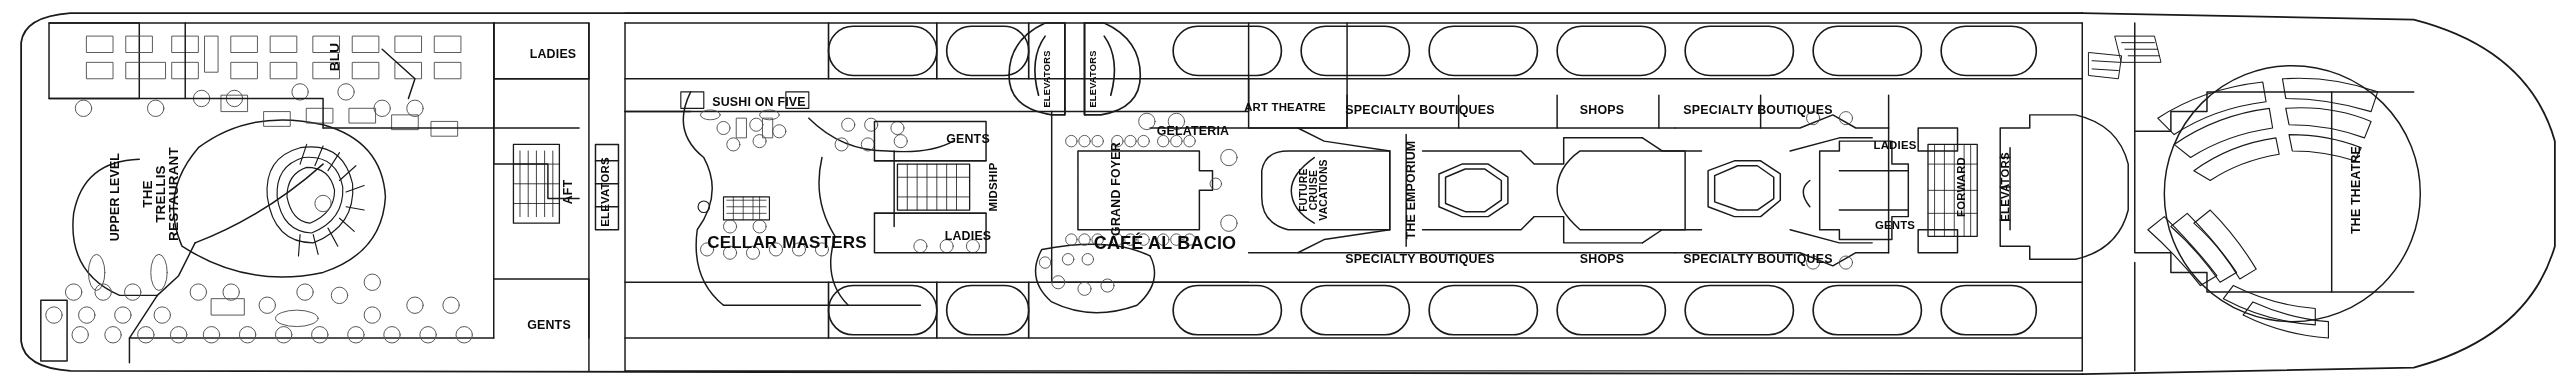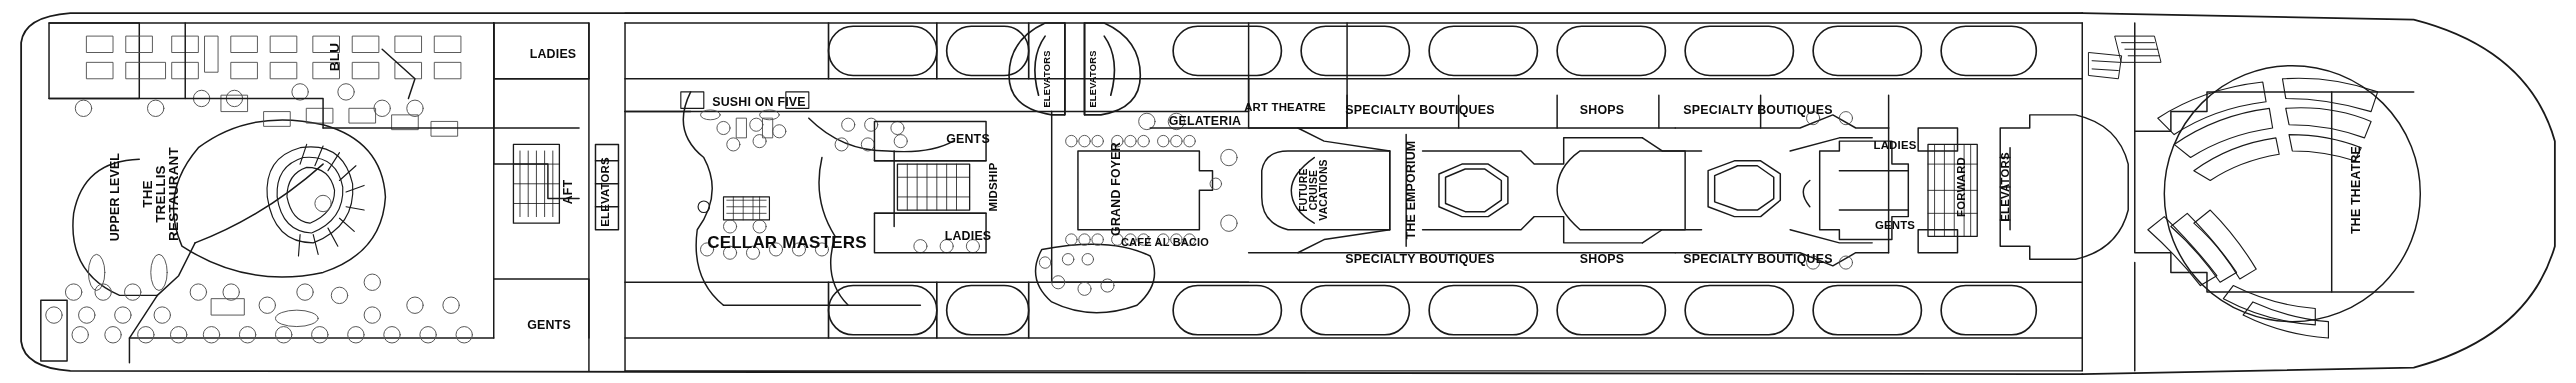--- a/index.html
+++ b/index.html
@@ -396,23 +396,23 @@
       <div class="lbl flat" style="left: 537px; top: 325px; font-size: 12.4px;">GENTS</div>
       <div class="lbl rot90" style="left: 568px; top: 192px; font-size: 12.4px;">AFT</div>
       <div class="lbl rot90" style="left: 606px; top: 192px; font-size: 11.4px;">ELEVATORS</div>
       <div class="lbl flat" style="left: 747px; top: 102px; font-size: 12.4px; text-align: center;">SUSHI ON FIVE</div>
       <div class="lbl flat" style="left: 775px; top: 243px; font-size: 17px;">CELLAR MASTERS</div>
       <div class="lbl rot90" style="left: 1048px; top: 79px; font-size: 9.3px;">ELEVATORS</div>
       <div class="lbl rot90" style="left: 1094px; top: 79px; font-size: 9.3px;">ELEVATORS</div>
       <div class="lbl flat" style="left: 956px; top: 139px; font-size: 12.4px;">GENTS</div>
       <div class="lbl flat" style="left: 956px; top: 236px; font-size: 12.4px;">LADIES</div>
       <div class="lbl rot90" style="left: 994px; top: 187px; font-size: 11.4px;">MIDSHIP</div>
-      <div class="lbl flat" style="left: 1181px; top: 121px; font-size: 12.4px; margin-left: 12px;">GELATERIA</div>
+      <div class="lbl flat" style="left: 1181px; top: 131px; font-size: 12.4px;">GELATERIA</div>
       <div class="lbl rot90" style="left: 1116px; top: 189px; font-size: 12.4px;">GRAND FOYER</div>
-      <div class="lbl flat" style="left: 1153px; top: 243px; font-size: 11px;">CAFÉ AL BACIO</div>
+      <div class="lbl flat" style="left: 1153px; top: 243px; font-size: 18px;">CAFÉ AL BACIO</div>
       <div class="lbl flat" style="left: 1273px; top: 108px; font-size: 11.4px;">ART THEATRE</div>
       <div class="lbl rot90 two" style="left: 1314px; top: 190px; font-size: 10.4px;">FUTURE<br>CRUISE<br>VACATIONS</div>
       <div class="lbl rot90" style="left: 1411px; top: 190px; font-size: 12.4px;">THE EMPORIUM</div>
       <div class="lbl flat" style="left: 1408px; top: 110px; font-size: 12.4px;">SPECIALTY BOUTIQUES</div>
       <div class="lbl flat" style="left: 1590px; top: 110px; font-size: 12.4px;">SHOPS</div>
       <div class="lbl flat" style="left: 1746px; top: 110px; font-size: 12.4px;">SPECIALTY BOUTIQUES</div>
       <div class="lbl flat" style="left: 1408px; top: 259px; font-size: 12.4px;">SPECIALTY BOUTIQUES</div>
       <div class="lbl flat" style="left: 1590px; top: 259px; font-size: 12.4px;">SHOPS</div>
       <div class="lbl flat" style="left: 1746px; top: 259px; font-size: 12.4px;">SPECIALTY BOUTIQUES</div>
       <div class="lbl flat" style="left: 1883px; top: 146px; font-size: 11.4px;">LADIES</div>

